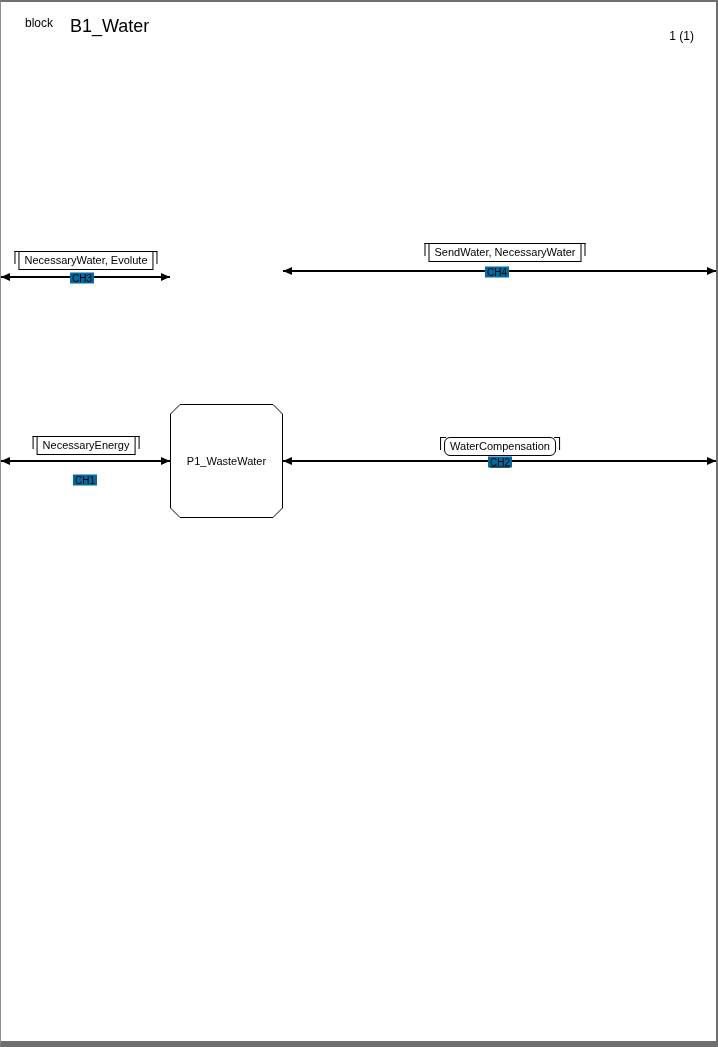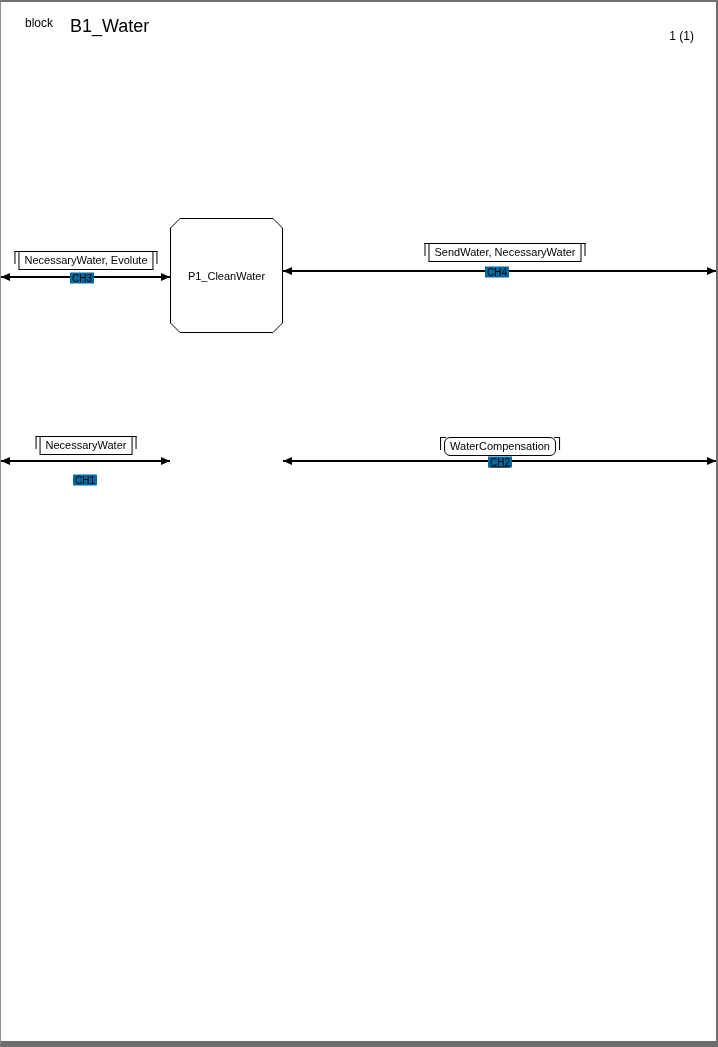--- a/index.html
+++ b/index.html
@@ -157,32 +157,32 @@
     <div class="arr-l" style="left:283px; top:267px;"></div>
     <div class="arr-r" style="left:707px; top:267px;"></div>
     <div class="siglist" style="left:505px; top:243px;">SendWater, NecessaryWater</div>
     <div class="chname" style="left:497px; top:272px;">CH4</div>
   </div>
 
   <div>
     <div class="chline" style="left:1px; top:460px; width:169px;"></div>
     <div class="arr-l" style="left:1px; top:457px;"></div>
     <div class="arr-r" style="left:161px; top:457px;"></div>
-    <div class="siglist" style="left:86px; top:436px;">NecessaryWater</div>
+    <div class="siglist" style="left:86px; top:436px;">NecessaryEnergy</div>
     <div class="chname" style="left:85px; top:480px;">CH1</div>
   </div>
 
   <div>
     <div class="chline" style="left:283px; top:460px; width:433px;"></div>
     <div class="arr-l" style="left:283px; top:457px;"></div>
     <div class="arr-r" style="left:707px; top:457px;"></div>
     <div class="siglist" style="left:500px; top:437px;border-radius:6px;">WaterCompensation</div>
     <div class="chname" style="left:500px; top:462px;text-decoration:underline;">CH2</div>
   </div>
 
-  <div class="process" style="left:170px; top:218px; width:113px; height:115px;">
-    <svg width="113" height="115">
-      <polygon points="10,0.5 103,0.5 112.5,10 112.5,105 103,114.5 10,114.5 0.5,105 0.5,10" fill="#ffffff" stroke="#000000" stroke-width="1"></polygon>
+
+  <div class="process" style="left:170px; top:404px; width:113px; height:114px;">
+    <svg width="113" height="114">
+      <polygon points="10,0.5 103,0.5 112.5,10 112.5,104 103,113.5 10,113.5 0.5,104 0.5,10" fill="#ffffff" stroke="#000000" stroke-width="1"></polygon>
     </svg>
-    <div class="plabel">P1_CleanWater</div>
+    <div class="plabel">P1_WasteWater</div>
   </div>
-
 </div>
 
 </body></html>

